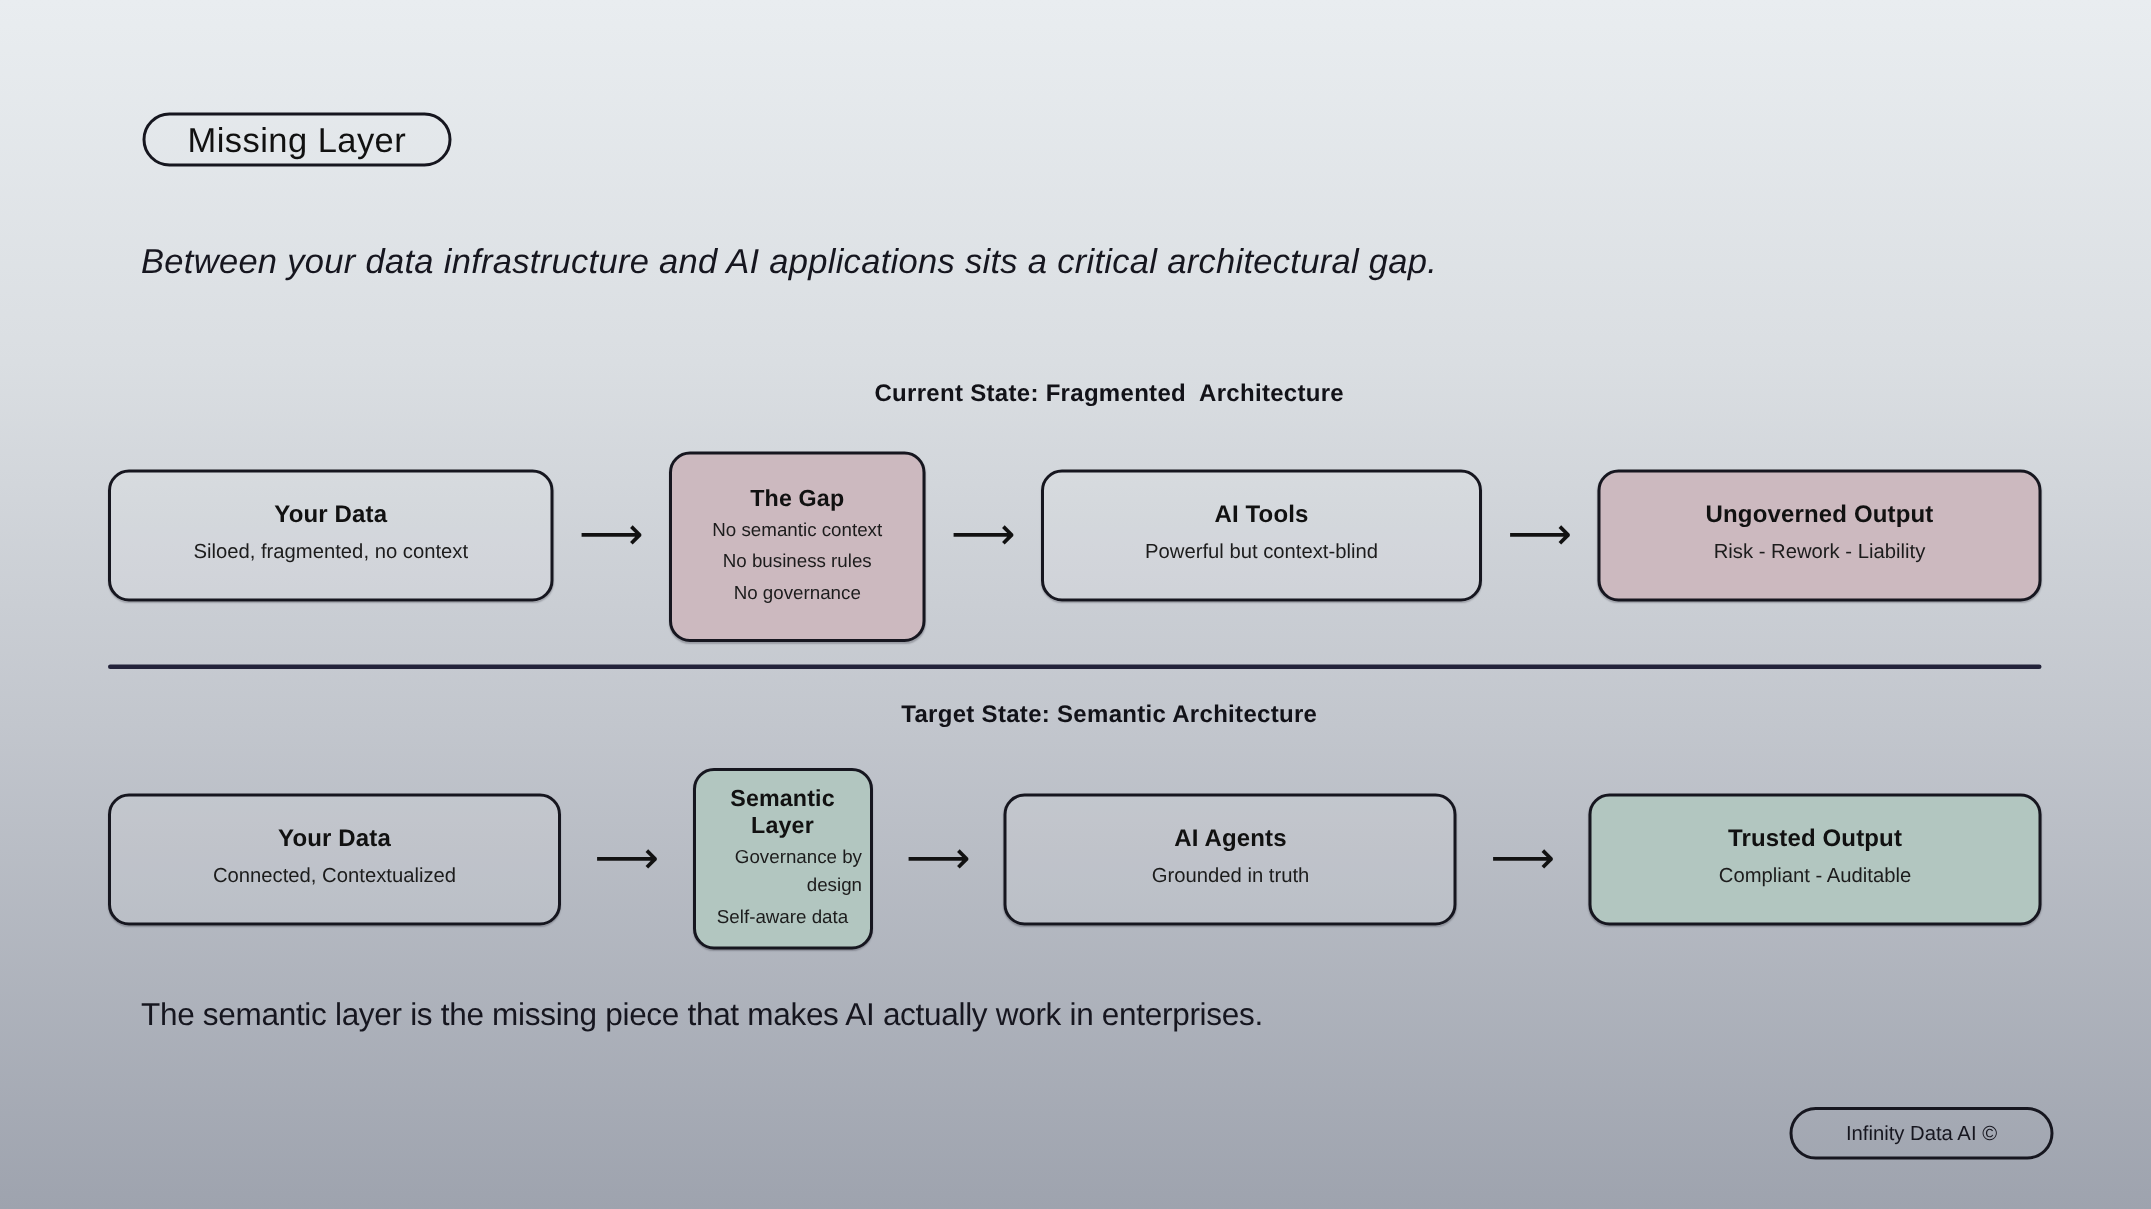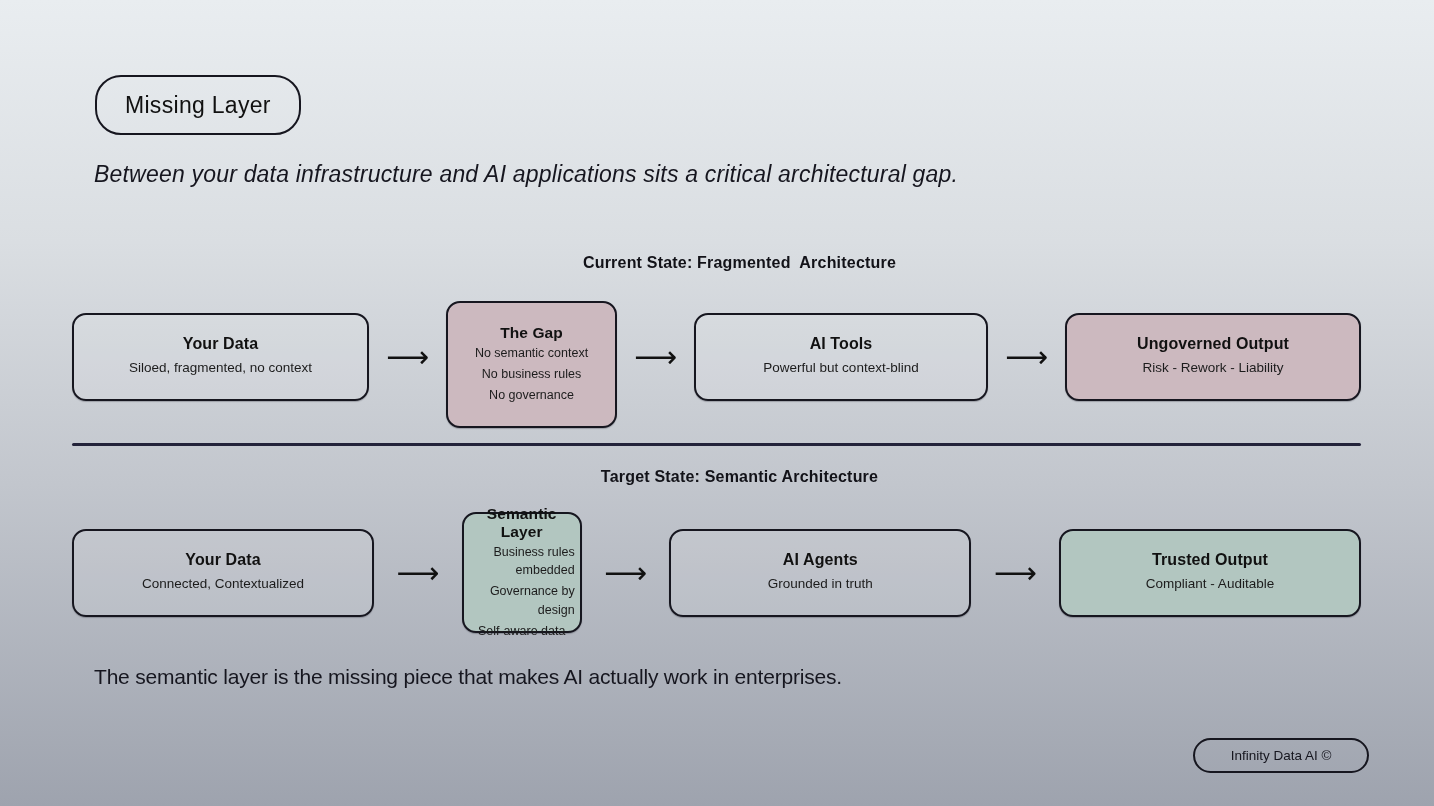--- a/index.html
+++ b/index.html
@@ -11,21 +11,21 @@
   .canvas {
     position: relative;
     width: 1434px;
     height: 806px;
     background: linear-gradient(180deg, #e9edf0 0%, #dadee2 30%, #c2c6cd 60%, #9ea3ae 100%);
   }
 
   .title-pill {
     position: absolute;
     left: 95px; top: 75px;
-    height: 60px;
+    height: 36px;
     padding: 0 28px;
     display: flex; align-items: center;
     border: 2px solid #16161f;
     border-radius: 26px;
     font-size: 23px;
     font-weight: 500;
     letter-spacing: 0.3px;
     color: #111;
   }
 
@@ -172,21 +172,20 @@
   <div class="section-header row2">Target State: Semantic Architecture</div>
 
   <div class="flow-row row2">
     <div class="box plain std r2b1">
       <div class="box-title">Your Data</div>
       <div class="box-line">Connected, Contextualized</div>
     </div>
     <div class="arrow">⟶</div>
     <div class="box green r2gap gapbox">
       <div class="box-title">Semantic Layer</div>
-      <div class="box-line">Business rules embedded</div>
       <div class="box-line">Governance by design</div>
       <div class="box-line">Self-aware data</div>
     </div>
     <div class="arrow">⟶</div>
     <div class="box plain std r2b3">
       <div class="box-title">AI Agents</div>
       <div class="box-line">Grounded in truth</div>
     </div>
     <div class="arrow">⟶</div>
     <div class="box green std r2b4">

